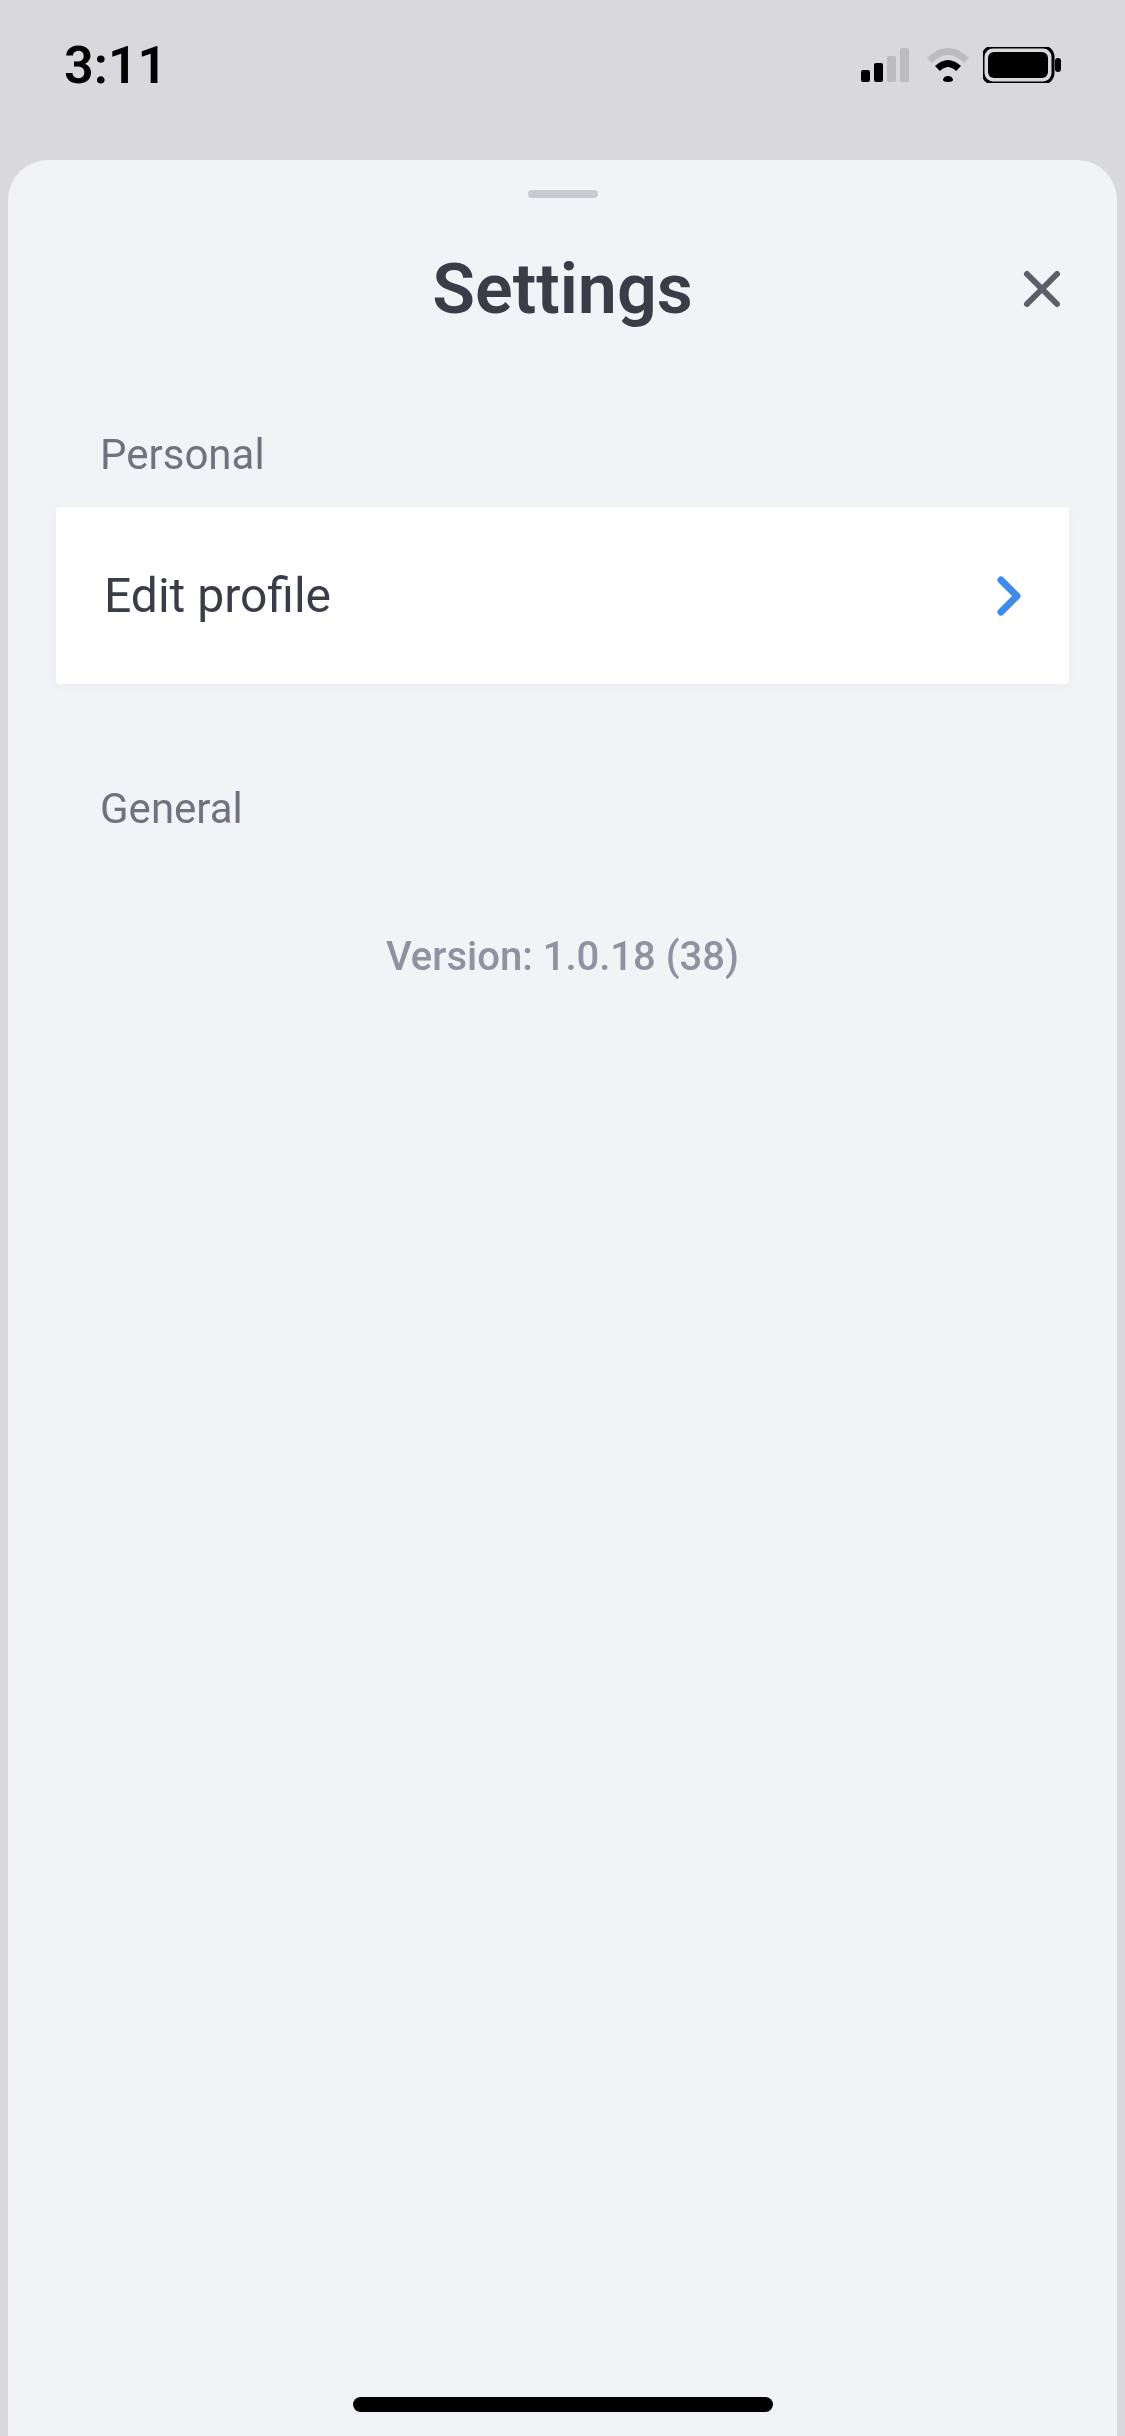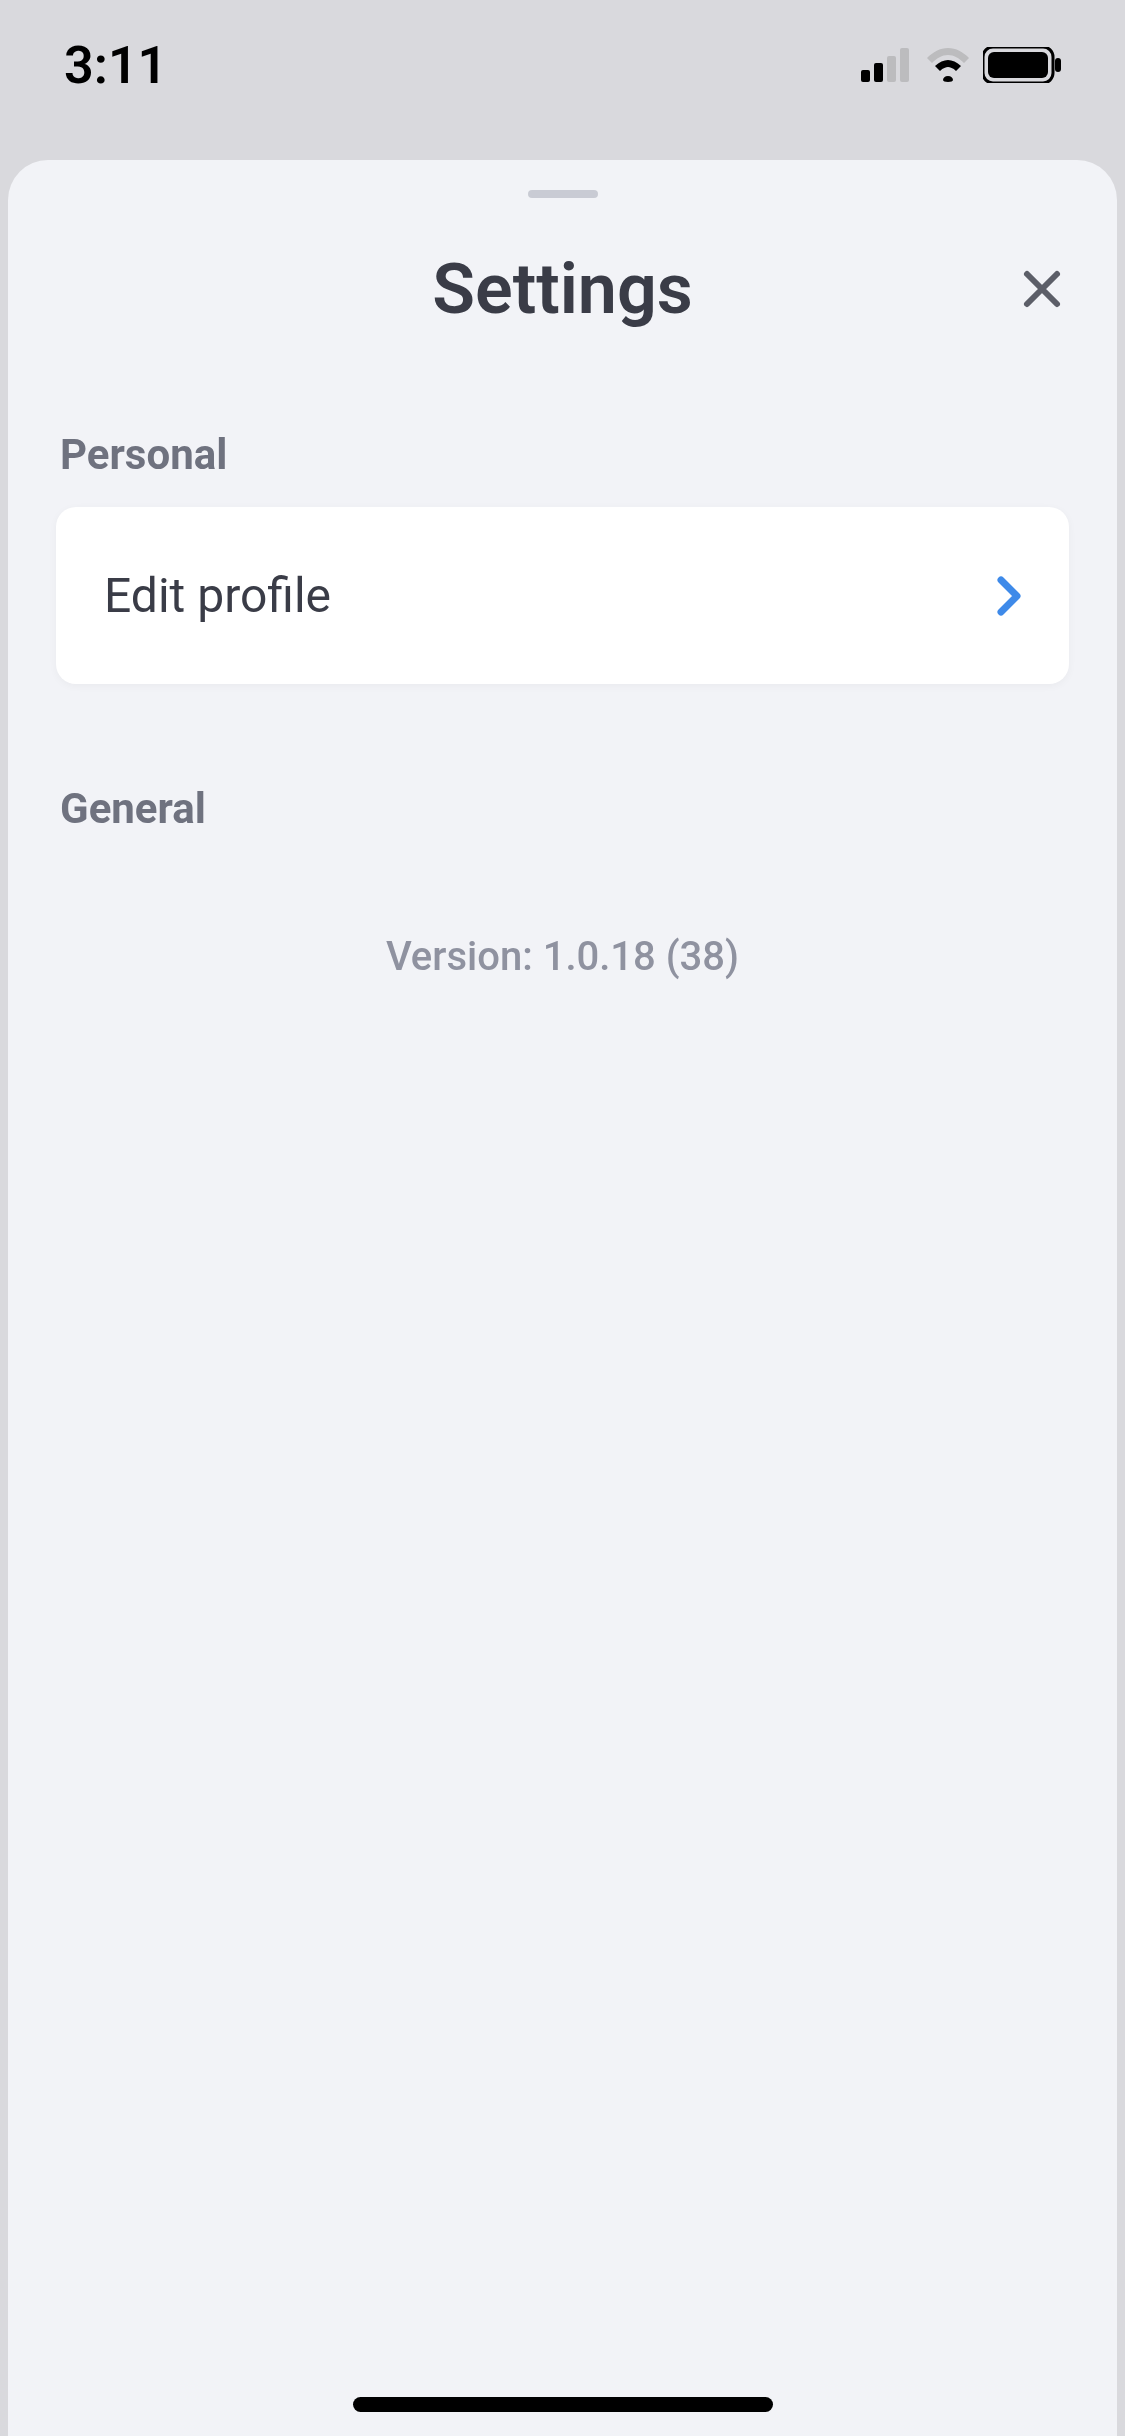--- a/index.html
+++ b/index.html
@@ -84,29 +84,30 @@
       cursor: pointer;
     }
     
     .section {
       padding: 0 48px;
       margin-bottom: 100px;
     }
     
     .section-header {
       font-size: 42px;
-      font-weight: 700;
+      font-weight: 400;
       color: #6f727f;
       margin-bottom: 28px;
       padding-left: 4px;
+      margin-left: 40px;
     }
     
     .card {
       background: #fff;
-      border-radius: 20px;
+      border-radius: 4px;
       box-shadow: 0 2px 8px rgba(0,0,0,0.04);
     }
     
     .row {
       display: flex;
       align-items: center;
       justify-content: space-between;
       padding: 60px 48px;
       cursor: pointer;
       position: relative;

